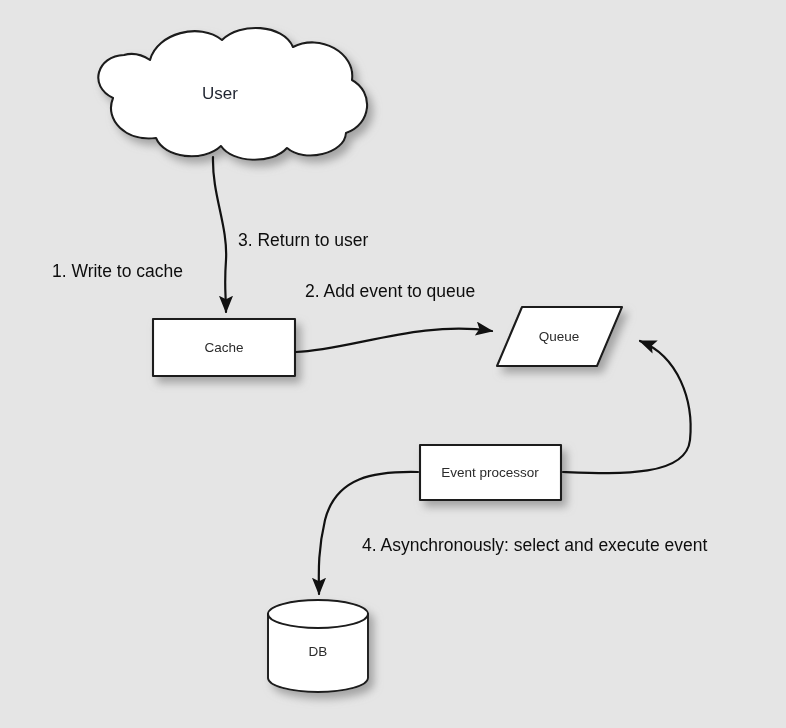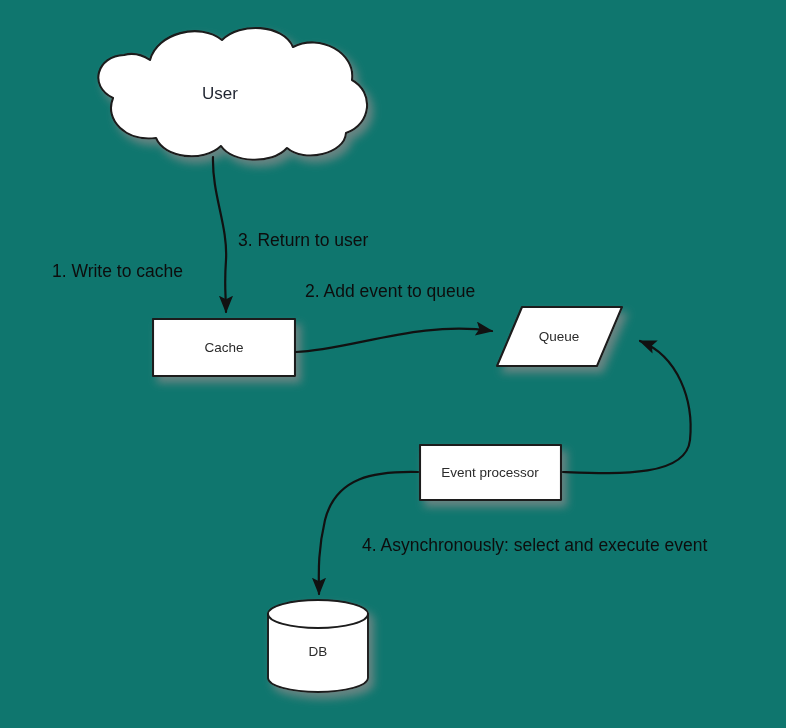--- a/index.html
+++ b/index.html
@@ -10,21 +10,21 @@
   body {
     width: 786px;
     height: 728px;
     font-family: "Liberation Sans", sans-serif;
     overflow: hidden;
   }
   #diagram-root {
     position: relative;
     width: 786px;
     height: 728px;
-    background: #0f766e;
+    background: #e5e5e5;
   }
   svg#diagram-canvas {
     position: absolute;
     top: 0;
     left: 0;
     width: 786px;
     height: 728px;
   }
   .node-shape {
     fill: #ffffff;

